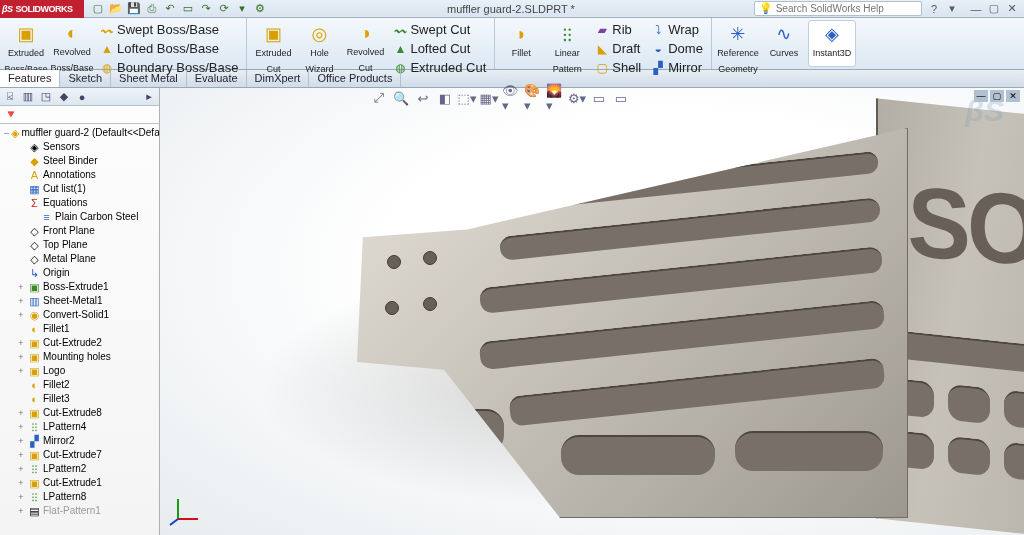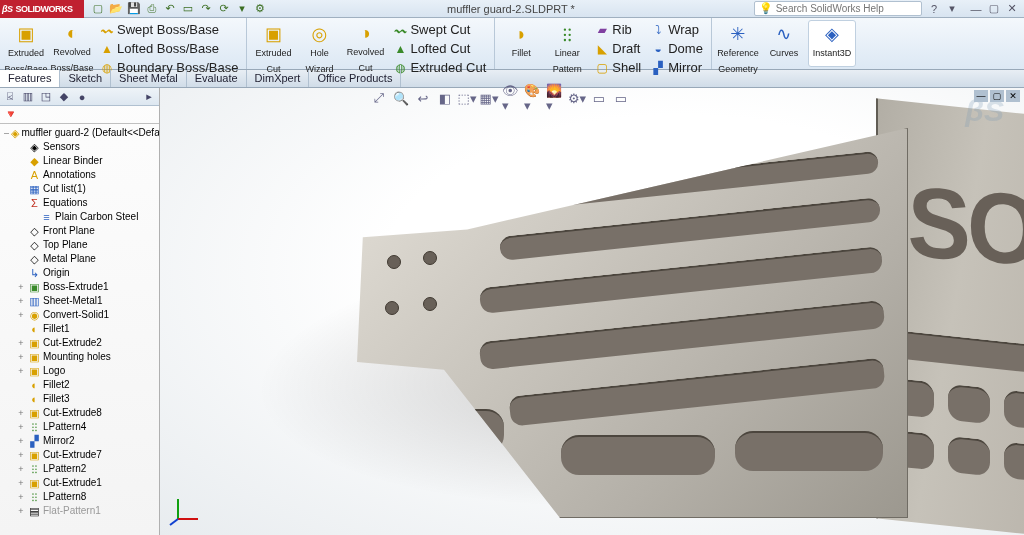--- a/index.html
+++ b/index.html
@@ -272,21 +272,21 @@
           <span class="txt">muffler guard-2  (Default&lt;&lt;Default&gt;_Dis</span>
       </div>
     <div class="tree-node ind1">
           <span class="exp"></span>
           <span class="ico ">◈</span>
           <span class="txt">Sensors</span>
         </div>
         <div class="tree-node ind1">
           <span class="exp"></span>
           <span class="ico c-y">◆</span>
-          <span class="txt">Linear Binder</span>
+          <span class="txt">Steel Binder</span>
         </div>
         <div class="tree-node ind1">
           <span class="exp"></span>
           <span class="ico c-y">A</span>
           <span class="txt">Annotations</span>
         </div>
         <div class="tree-node ind1">
           <span class="exp"></span>
           <span class="ico c-b">▦</span>
           <span class="txt">Cut list(1)</span>

